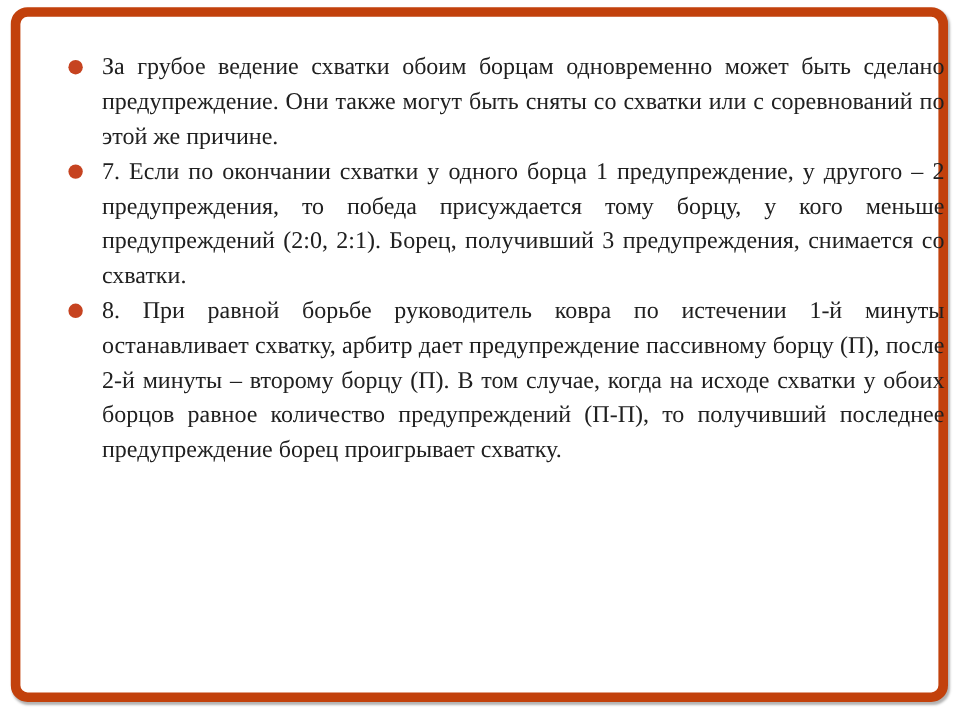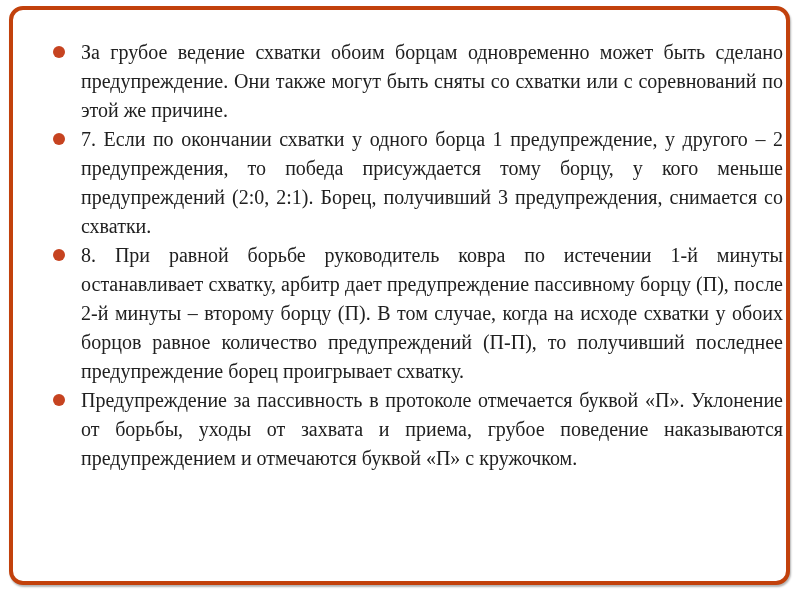--- a/index.html
+++ b/index.html
@@ -14,21 +14,21 @@
     position: relative;
     overflow: hidden;
   }
   .slide-frame {
     position: absolute;
     left: 9px;
     top: 6px;
     width: 781px;
     height: 579px;
     background: #ffffff;
-    border: 4px solid #c2410c;
+    border: 8px solid #c2410c;
     border-radius: 14px;
     box-shadow: 1px 2px 2px rgba(0,0,0,0.30);
     box-sizing: border-box;
   }
   .bullet-list {
     position: absolute;
     left: 40px;
     top: 28px;
     width: 730px;
     margin: 0;
@@ -64,18 +64,14 @@
       <span>За грубое ведение схватки обоим борцам одновременно может быть сделано предупреждение. Они также могут быть сняты со схватки или с соревнований по этой же причине.</span>
     </li>
     <li class="bullet-item">
       <span class="bullet-dot"></span>
       <span>7. Если по окончании схватки у одного борца 1 предупреждение, у другого – 2 предупреждения, то победа присуждается тому борцу, у кого меньше предупреждений (2:0, 2:1). Борец, получивший 3 предупреждения, снимается со схватки.</span>
     </li>
     <li class="bullet-item">
       <span class="bullet-dot"></span>
       <span>8. При равной борьбе руководитель ковра по истечении 1-й минуты останавливает схватку, арбитр дает предупреждение пассивному борцу (П), после 2-й минуты – второму борцу (П). В том случае, когда на исходе схватки у обоих борцов равное количество предупреждений (П-П), то получивший последнее предупреждение борец проигрывает схватку.</span>
     </li>
-    <li class="bullet-item">
-      <span class="bullet-dot"></span>
-      <span>Предупреждение за пассивность в протоколе отмечается буквой «П». Уклонение от борьбы, уходы от захвата и приема, грубое поведение наказываются предупреждением и отмечаются буквой «П» с кружочком.</span>
-    </li>
   </ul>
 </div>
 
 </body></html>

